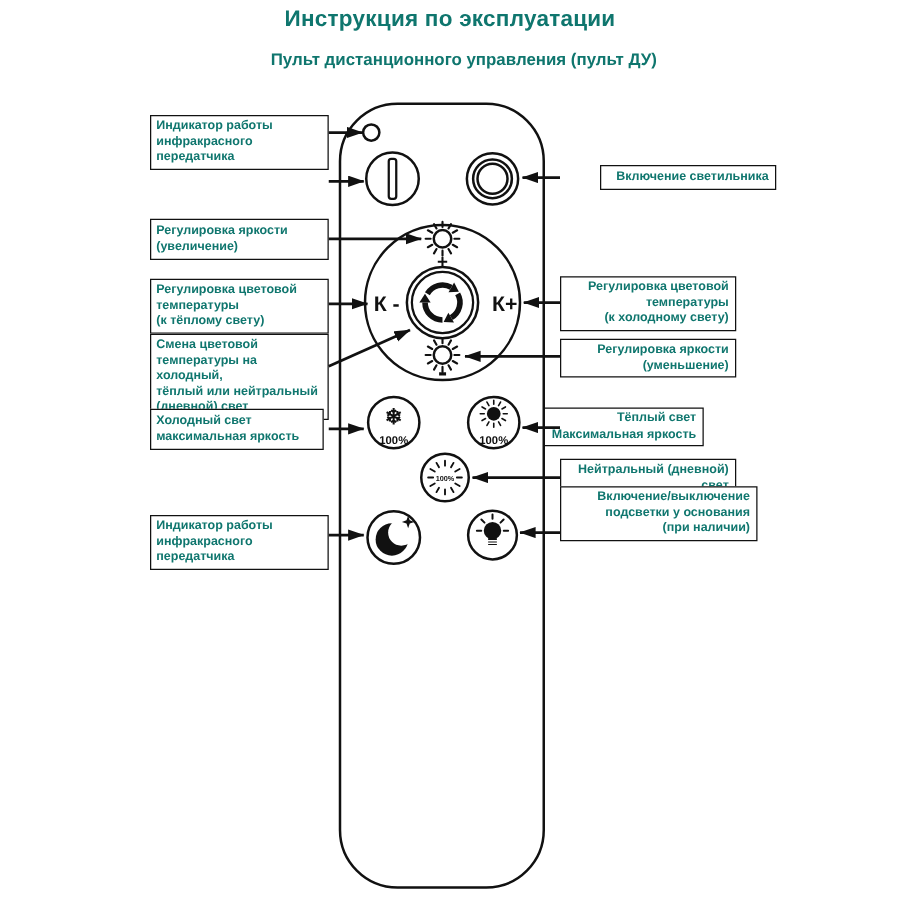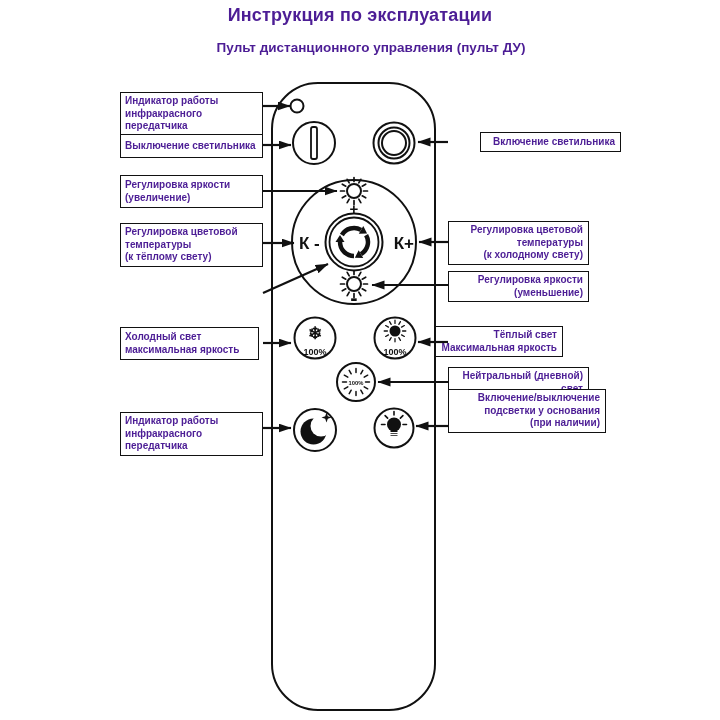--- a/index.html
+++ b/index.html
@@ -1,18 +1,18 @@
 <!DOCTYPE html>
 <html lang="ru"><head>
 <meta charset="utf-8">
 <style>
   html,body{margin:0;padding:0;background:#ffffff;}
   .canvas{
     position:relative;width:720px;height:720px;background:#ffffff;
-    font-family:"Liberation Sans", sans-serif;color:#4c1d95;overflow:hidden;
+    font-family:"Liberation Sans", sans-serif;color:#0f766e;overflow:hidden;
   }
   .page-title{
     position:absolute;top:5px;left:0;width:720px;text-align:center;
     font-size:18px;font-weight:bold;letter-spacing:.2px;
   }
   .page-subtitle{
     position:absolute;top:40px;left:11px;width:720px;text-align:center;
     font-size:13.5px;font-weight:bold;
   }
   .callout{
@@ -31,31 +31,34 @@
 
 <div class="canvas">
 
   <div class="page-title">Инструкция по эксплуатации</div>
   <div class="page-subtitle">Пульт дистанционного управления (пульт ДУ)</div>
 
   <div class="callout left-side" style="left:120px;top:92px;width:143px;min-height:28px;">
       <span>Индикатор работы
 инфракрасного передатчика</span>
     </div>
-  <div class="callout left-side" style="left:120px;top:134px;width:143px;min-height:24px;">
-      <span>Выключение светильника</span>
-    </div>
   <div class="callout left-side" style="left:120px;top:175px;width:143px;min-height:33px;">
       <span>Регулировка яркости
 (увеличение)</span>
     </div>
   <div class="callout left-side" style="left:120px;top:223px;width:143px;min-height:40px;">
       <span>Регулировка цветовой
 температуры
 (к тёплому свету)</span>
+    </div>
+  <div class="callout left-side" style="left:120px;top:267px;width:143px;min-height:53px;">
+      <span>Смена цветовой
+температуры на холодный,
+тёплый или нейтральный
+(дневной) свет</span>
     </div>
   <div class="callout left-side" style="left:120px;top:327px;width:139px;min-height:33px;">
       <span>Холодный свет
 максимальная яркость</span>
     </div>
   <div class="callout left-side" style="left:120px;top:412px;width:143px;min-height:31px;">
       <span>Индикатор работы
 инфракрасного передатчика</span>
     </div>
 

